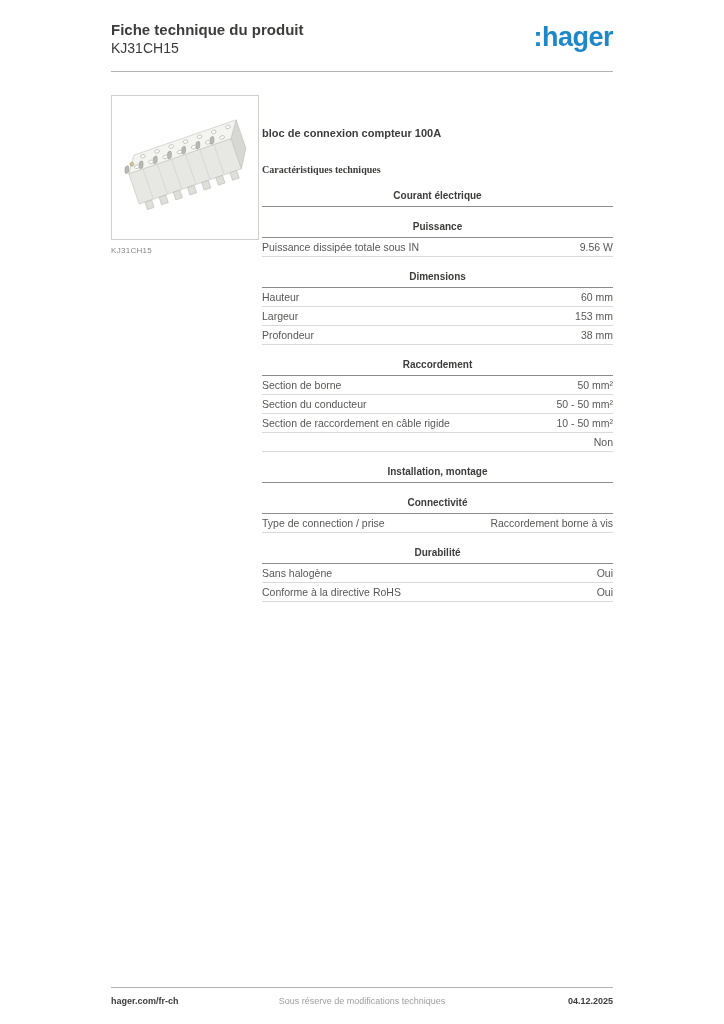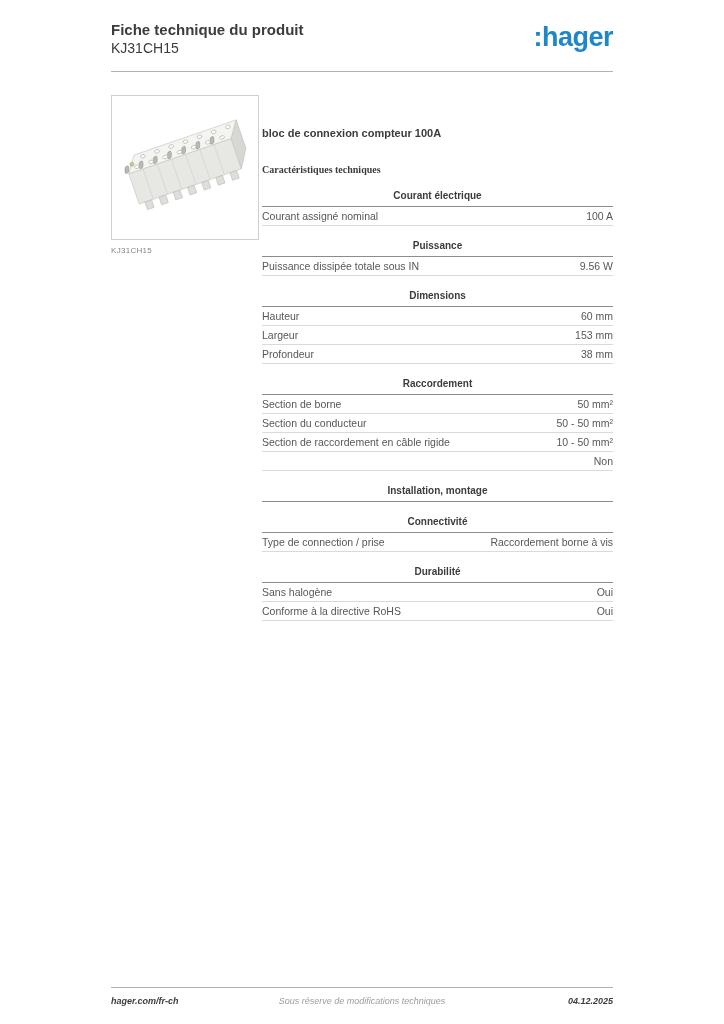--- a/index.html
+++ b/index.html
@@ -40,21 +40,21 @@
   }
   .spec-row {
     display:flex; justify-content:space-between; align-items:baseline;
     font-size:10.5px; color:#575756; line-height:12px;
     padding:3px 0 3px; border-bottom:1px solid #dadada; min-height:19px;
   }
   .spec-row .label { text-align:left; }
   .spec-row .value { text-align:right; white-space:nowrap; }
 
   
-  .doc-footer { position:absolute; left:57px; right:57px; bottom:18px;font-style:italic; }
+  .doc-footer { position:absolute; left:57px; right:57px; bottom:18px; }
   .footer-rule { height:1px; background:#b2b2b2; }
   .footer-row {
     display:grid; grid-template-columns:1fr auto 1fr; align-items:baseline;
     margin-top:8px; font-size:9px;
   }
   .footer-site { font-weight:bold; color:#3c3c3b; justify-self:start; text-decoration:none; }
   .footer-disclaimer { color:#9d9d9c; justify-self:center;text-align:right; }
   .footer-date { font-weight:bold; color:#3c3c3b; justify-self:end; }
 </style>
 </head>
@@ -132,24 +132,20 @@
     </div>
     <figcaption class="product-caption">KJ31CH15</figcaption>
   </figure>
 
   <div class="specs-col">
     <div class="product-name">bloc de connexion compteur 100A</div>
     <div class="char-title">Caractéristiques techniques</div>
     <div id="spec-sections">
         <section class="spec-section">
           <h3 class="spec-section-title">Courant électrique</h3>
-          <div class="spec-row">
-            <span class="label">Courant assigné nominal</span>
-            <span class="value">100 A</span>
-          </div>
         </section>
         <section class="spec-section">
           <h3 class="spec-section-title">Puissance</h3>
           <div class="spec-row">
             <span class="label">Puissance dissipée totale sous IN</span>
             <span class="value">9.56 W</span>
           </div>
         </section>
         <section class="spec-section">
           <h3 class="spec-section-title">Dimensions</h3>

